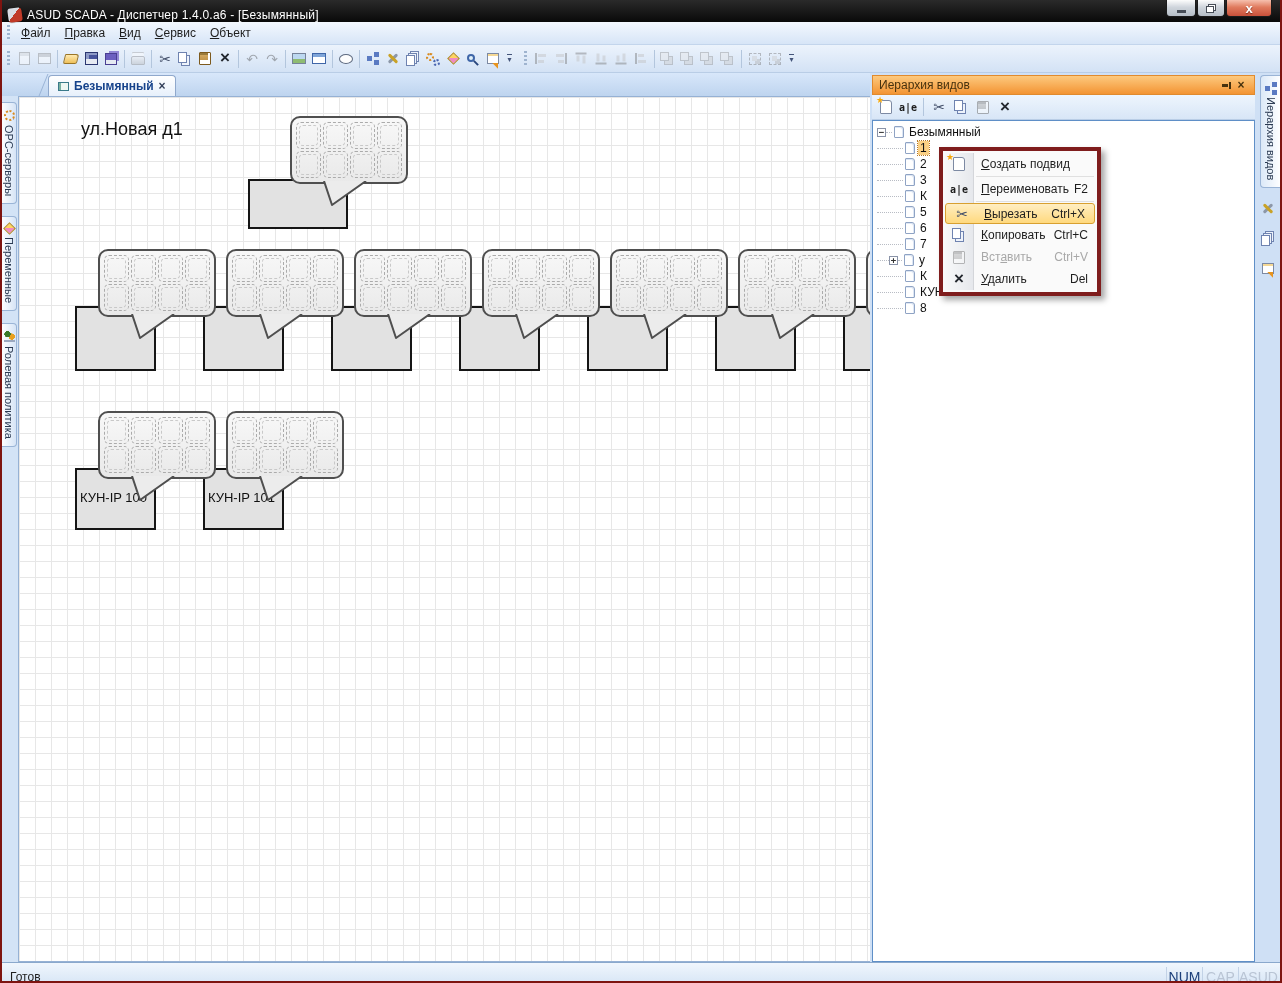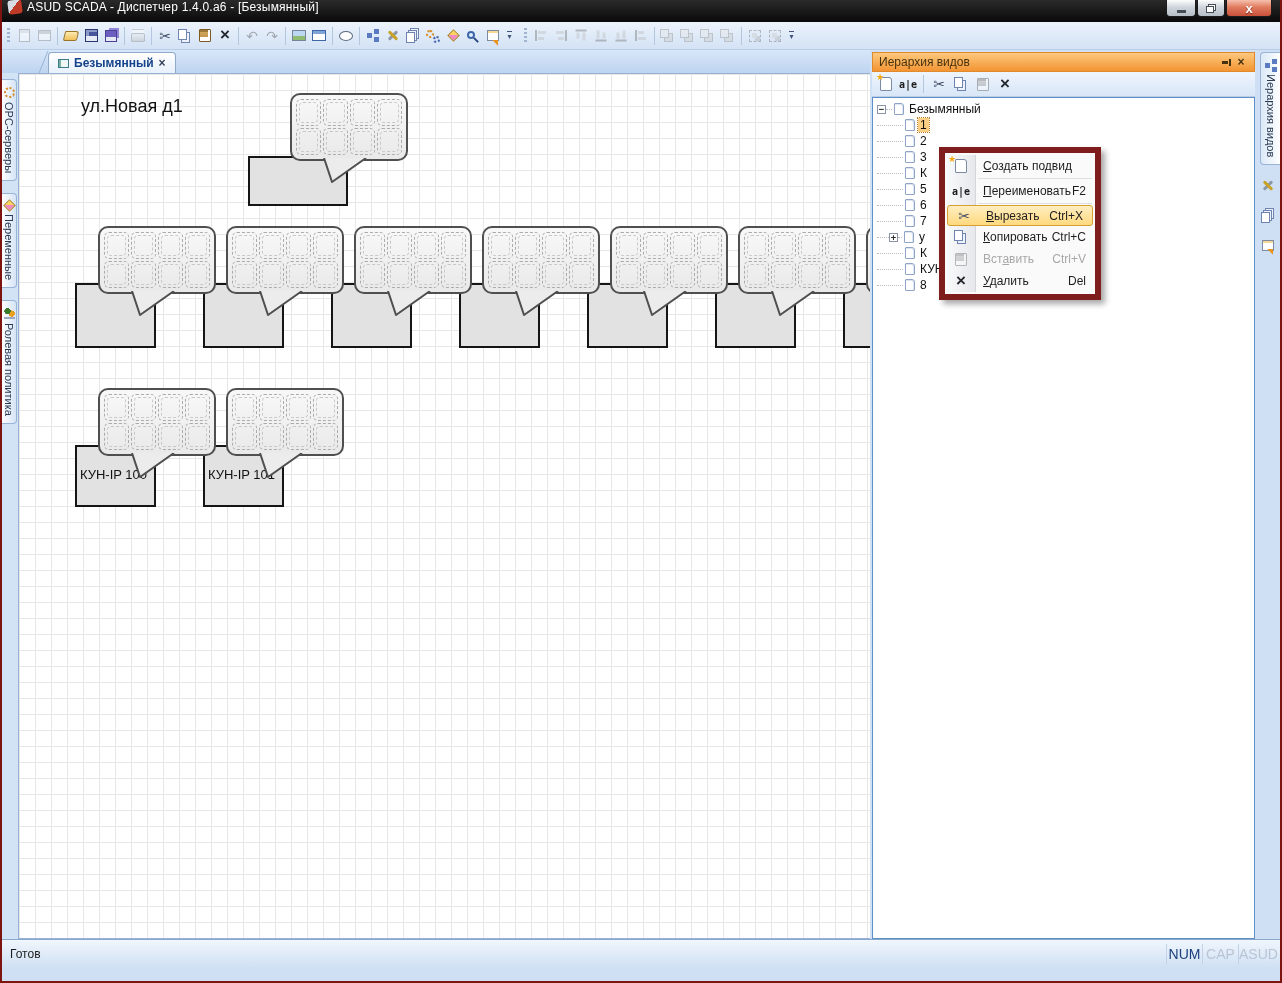--- a/index.html
+++ b/index.html
@@ -1,21 +1,21 @@
 <!DOCTYPE html>
 <html><head>
 <meta charset="utf-8">
 <style>
   html,body{margin:0;padding:0;background:#888;}
   *{box-sizing:border-box}
   .window{width:1282px;height:983px;position:relative;overflow:hidden;
     font-family:"Liberation Sans",sans-serif;background:#cfe0f5;
     border-left:2px solid #7e1410;border-right:2px solid #7e1410;border-bottom:2px solid #7e1410;}
   
-  .titlebar{height:22px;background:linear-gradient(#2a2a2a,#090909);display:flex;align-items:flex-start;color:#fff;position:relative}
+  .titlebar{height:22px;background:linear-gradient(#2a2a2a,#090909);display:flex;align-items:flex-end;color:#fff;position:relative}
   .app-icon{width:14px;height:14px;margin:0 5px 0 6px;border-radius:3px;flex:none;
     background:linear-gradient(135deg,#d8dde4 45%,#c03a28 45%);transform:rotate(-8deg);box-shadow:0 0 1px #000}
   .wtitle{font-size:12px;letter-spacing:.2px;white-space:nowrap}
   .wbtns{position:absolute;right:8px;top:0;display:flex}
   .wbtn{height:17px;display:flex;align-items:center;justify-content:center;border:1px solid #1c1c1c;border-top:none;
     background:linear-gradient(#fdfdfd,#cfd5dc 45%,#b6bec7);border-radius:0 0 4px 4px;margin-left:1px;cursor:default}
   .wbtn.min{width:30px}.wbtn.res{width:28px}
   .wbtn.close{width:46px;background:linear-gradient(#f6c0ae,#e07b5e 45%,#c9503a);color:#fff;font-weight:bold;font-size:13px;text-shadow:0 1px 1px #7a2a1a}
   .minbar{width:9px;height:3px;background:#474d57;margin-top:6px}
   .resbox{width:8px;height:7px;border:1px solid #474d57;background:#fff;box-shadow:2px -2px 0 -1px #fff,2px -2px 0 0 #474d57;margin:2px 2px 0 0}
@@ -128,21 +128,21 @@
   
   .right-rail{width:24px;flex:none;background:#cfe0f5;display:flex;flex-direction:column;align-items:center;padding-top:2px;gap:10px}
   .right-rail .vtab{border:1px solid #9ab4d6;border-right:none;border-radius:4px 0 0 4px;background:linear-gradient(270deg,#fdfeff,#dce9f8);align-self:flex-end;width:20px}
   
   .statusbar{height:29px;display:flex;align-items:center;background:linear-gradient(#f0f6fd,#cfe0f3);border-top:1px solid #8aa8cc;padding:0 0 0 8px;font-size:12px;color:#1e1e1e}
   .smsg{flex:1}
   .sind{width:36px;text-align:center;font-size:14px;border-left:1px solid #c2d2e6;color:#b9c4d4;padding:2px 0}
   .sind.on{color:#1b3f7a}
   .sb-end{width:6px}
   
-  .context-menu{position:absolute;left:937px;top:147px;width:162px;background:#fafafa;border:6px solid #7f1d1d;
+  .context-menu{position:absolute;left:937px;top:147px;width:162px;background:#fafafa;border:4px solid #7f1d1d;
     box-shadow:4px 4px 6px rgba(0,0,0,.35);padding:2px 0;z-index:50}
   .context-menu::before{content:"";position:absolute;top:2px;bottom:2px;left:2px;width:28px;
     background:linear-gradient(90deg,#f8f9fa,#e6e8ec);border-right:1px solid #d4d6da}
   .mrow{display:flex;align-items:center;height:22px;position:relative;font-size:12px;color:#1e1e1e}
   .mrow .ti{width:26px;margin-left:3px}
   .mlabel{margin-left:9px}
   .msc{margin-left:auto;margin-right:9px}
   .mdis,.mdis .msc{color:#a8a8a8}
   .mdis .ti{opacity:.4;filter:grayscale(1)}
   .hl{background:linear-gradient(#ffeec2,#ffd97e);border:1px solid #d8a030;border-radius:3px;margin:0 2px;height:21px}
@@ -160,20 +160,28 @@
       <span class="wbtn min">
           <i class="minbar"></i>
         </span>
       <span class="wbtn res">
           <i class="resbox"></i>
         </span>
       <span class="wbtn close">x</span>
     </span>
   </div>
 
+  <div class="menubar">
+    <span class="grip"></span>
+    <span class="mitem"><u>Ф</u><span>айл</span></span>
+    <span class="mitem"><u>П</u><span>равка</span></span>
+    <span class="mitem"><u>В</u><span>ид</span></span>
+    <span class="mitem"><u>С</u><span>ервис</span></span>
+    <span class="mitem"><u>О</u><span>бъект</span></span>
+  </div>
 
   <div class="toolbarrow">
     <span class="grip"></span>
     <span id="tb-main" style="display:flex;align-items:center">
         <span class="ti g-new-view dis"></span>
         <span class="ti g-new-window dis"></span>
         <span class="vsep"></span>
         <span class="ti g-open"></span>
         <span class="ti g-save"></span>
         <span class="ti g-save-all"></span>

